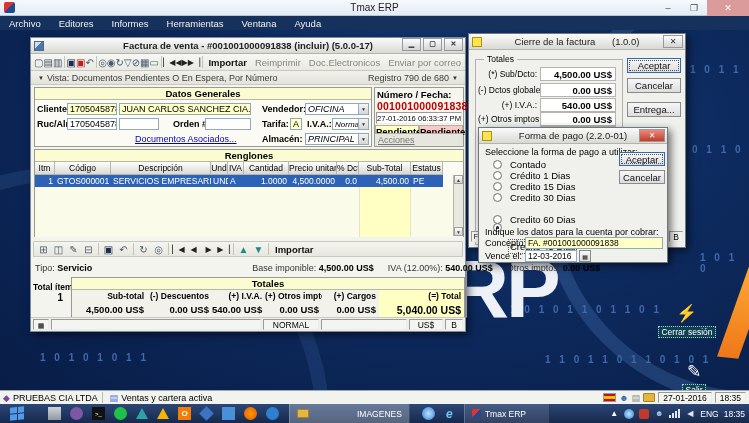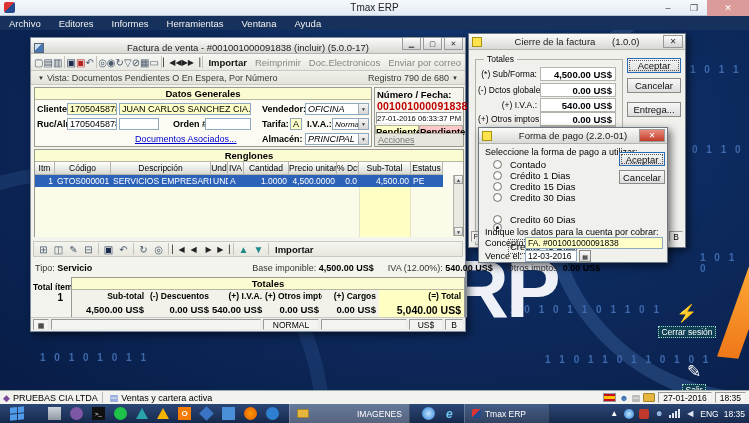--- a/index.html
+++ b/index.html
@@ -55,21 +55,21 @@
     font-size:9.5px; display:flex; align-items:center; justify-content:center; color:#111; }
   .btn.focused { border:1px solid #2a6bb5; outline:1px dotted #555; outline-offset:-3px; }
   .ylabel-hdr { background:#fcfcd2; border-bottom:1px solid #b8b8a0; font-weight:bold;
     text-align:center; font-size:9.5px; height:12px; line-height:12px; }
 
   
   .invoice-win { position:absolute; left:30px; top:37px; width:436px; height:295px;
     background:#f0f0ec; border:1px solid #7e8aa0; box-shadow:3px 3px 8px rgba(0,0,0,.55); z-index:2; }
   .mdi-titlebar { position:absolute; left:0; top:0; right:0; height:16px;
     background:linear-gradient(#fbfbfb,#d8d8d4); border-bottom:1px solid #b4b4ae;
-    display:flex; align-items:flex-end; }
+    display:flex; align-items:center;font-weight:bold; }
   .mdi-icon { width:10px; height:10px; margin-left:3px;
     background:linear-gradient(135deg,#cfe0f2 40%,#4a76b4 40%); border:1px solid #567; }
   .mdi-title { position:absolute; left:0; right:0; text-align:center; font-size:9.5px; color:#222; }
   .mdi-btn { width:19px; height:13px; margin-right:2px; background:linear-gradient(#fdfdfd,#d4d4d4);
     border:1px solid #999; font-size:7px; display:flex; align-items:center; justify-content:center; color:#333; z-index:1; }
   .inv-toolbar { position:absolute; left:0; top:16px; right:0; height:17px;
     background:linear-gradient(#f7f7f3,#e9e9e3); border-bottom:1px solid #c9c9c1;
     display:flex; align-items:center; padding-left:3px; }
   .tbi { width:15px; height:14px; display:flex; align-items:center; justify-content:center;
     font-size:10px; color:#49596c; }
@@ -467,21 +467,21 @@
       <div class="dlg-icon"></div>
       <div class="dlg-title">
         <span>Cierre de la factura</span>
         <span style="margin-left:14px;">(1.0.0)</span>
       </div>
       <div class="dlg-close">✕</div>
     </div>
     <div class="groupbox" style="left:6px;top:25px;width:148px;height:186px;">
       <span class="gb-label">Totales</span>
       <div class="ci-row" style="left:2px;top:7px;">
-        <span class="ci-lbl">(*) Sub/Forma:</span>
+        <span class="ci-lbl">(*) Sub/Dcto:</span>
         <span class="ci-val">4,500.00 US$</span>
       </div>
       <div class="ci-row" style="left:2px;top:23px;">
         <span class="ci-lbl">(-) Dctos globales:</span>
         <span class="ci-val">0.00 US$</span>
       </div>
       <div class="ci-row" style="left:2px;top:38px;">
         <span class="ci-lbl">(+) I.V.A.:</span>
         <span class="ci-val">540.00 US$</span>
       </div>

